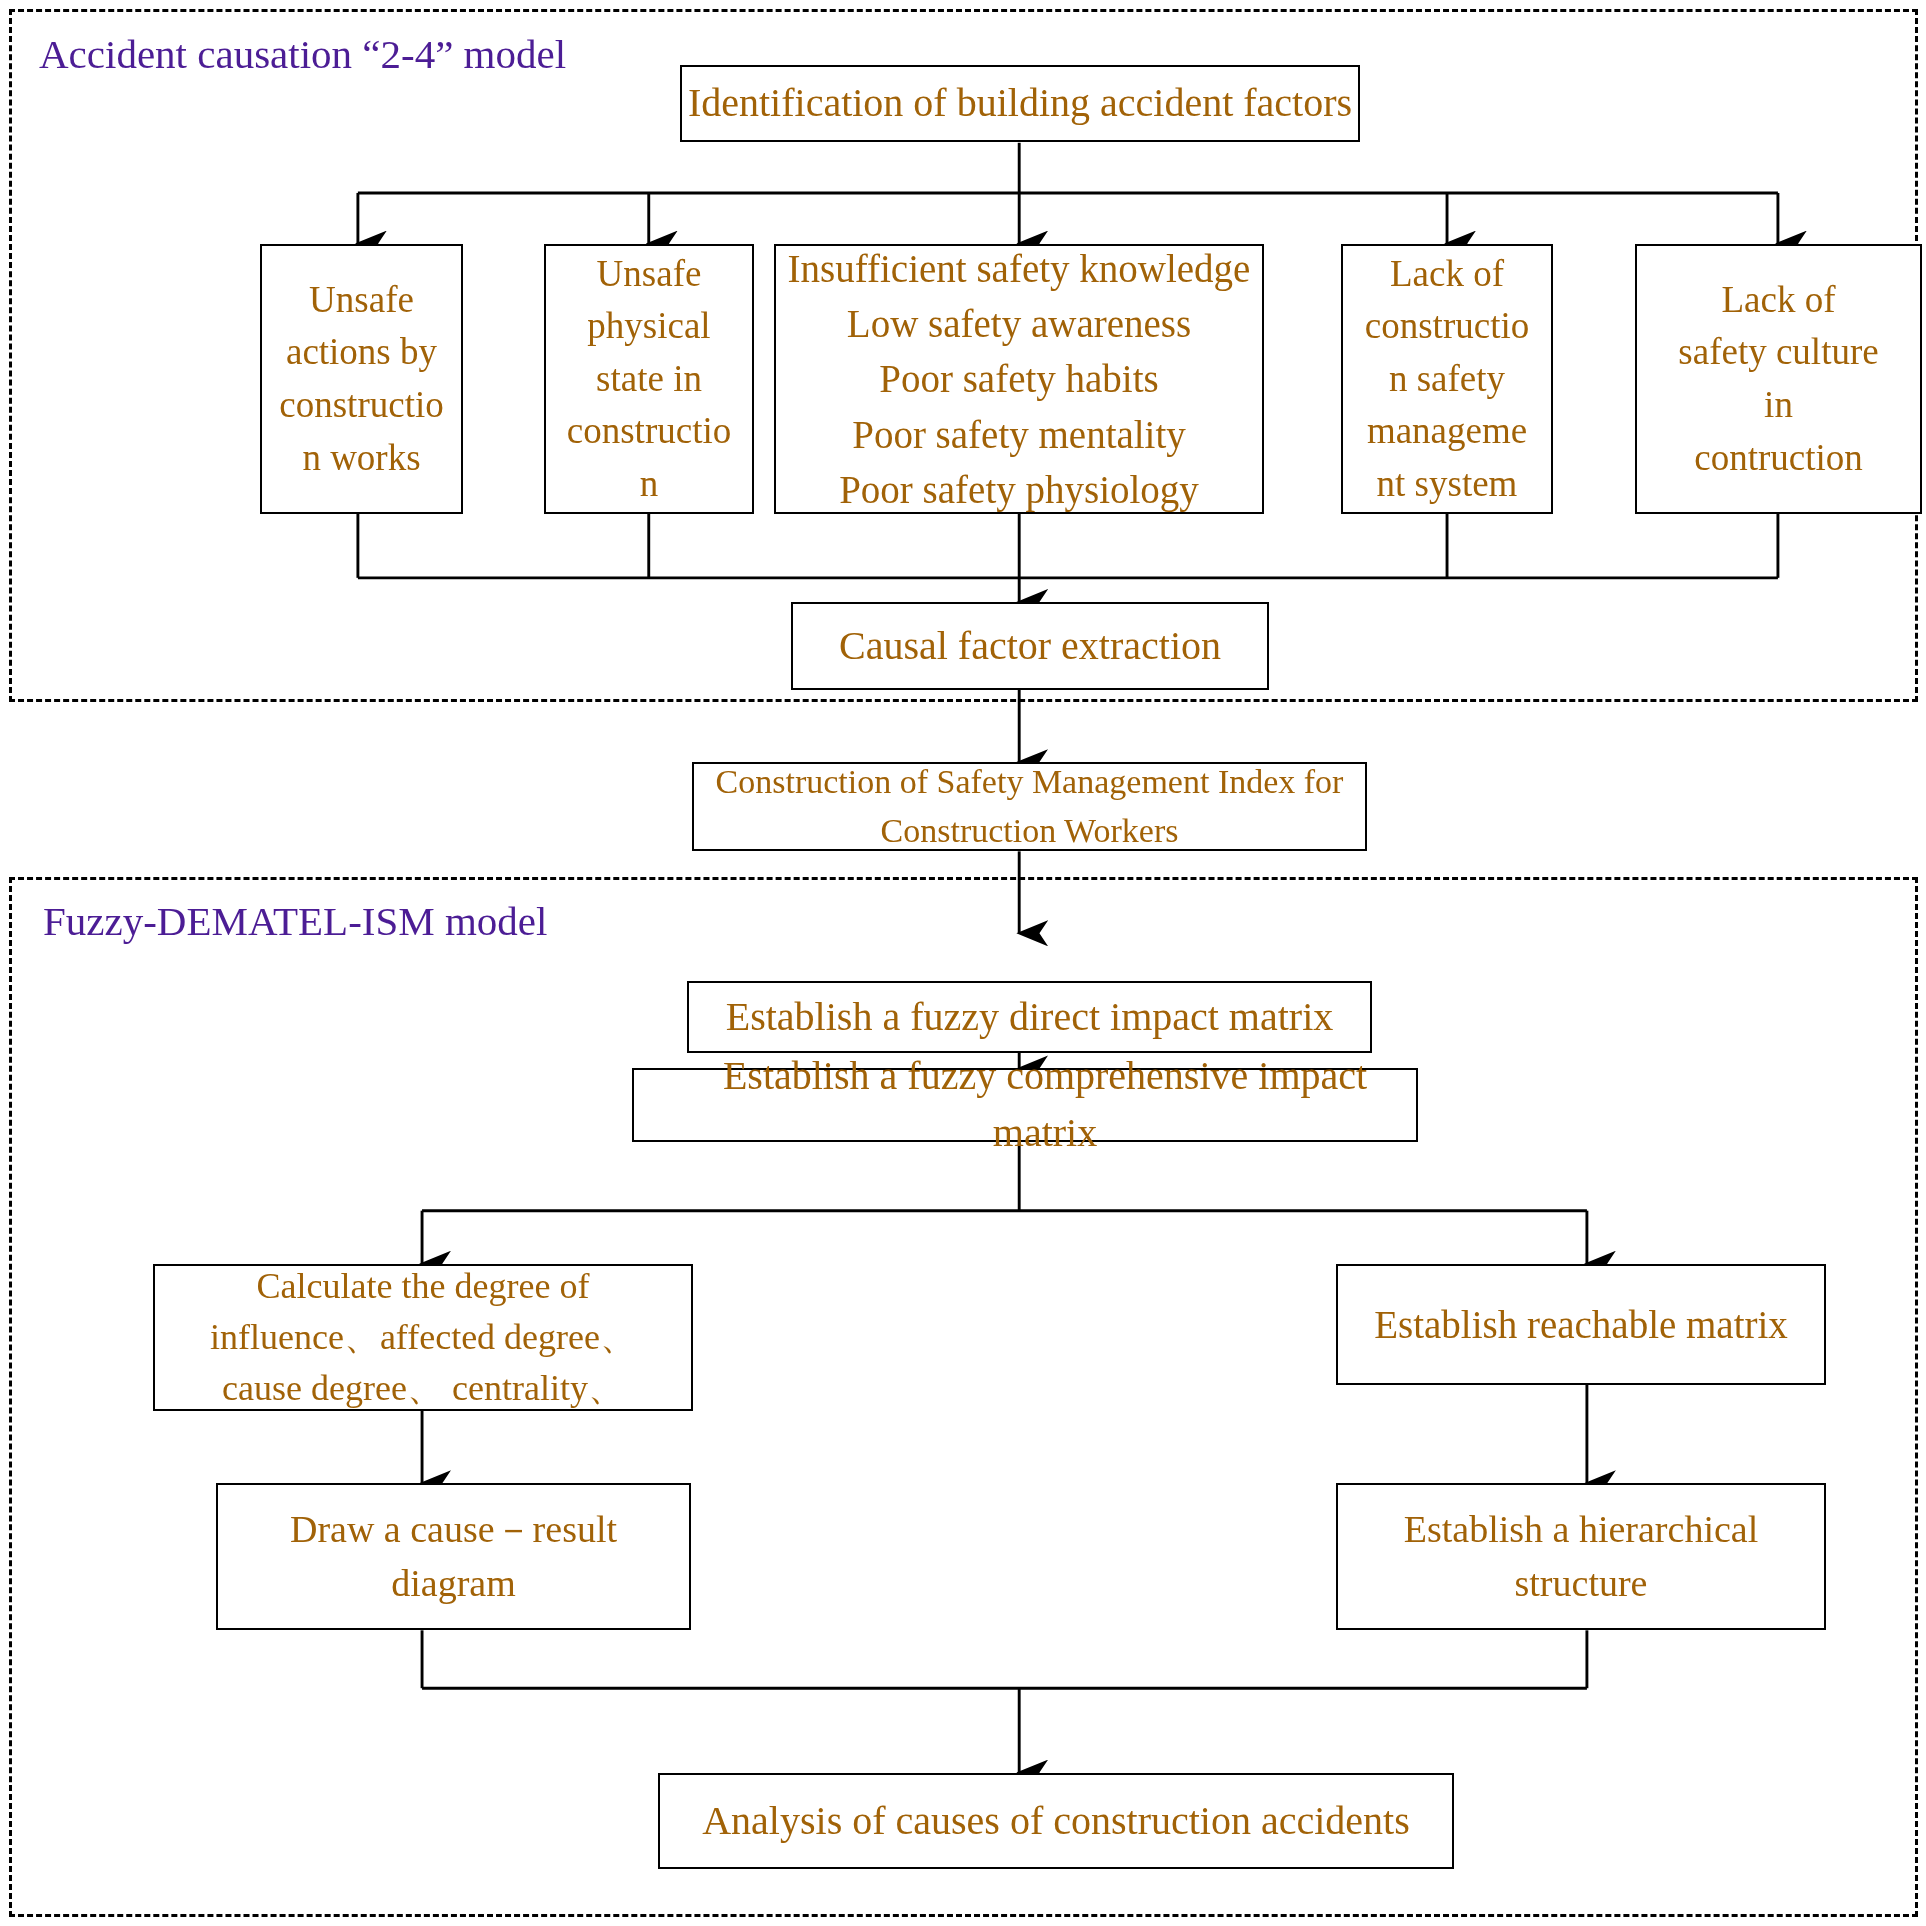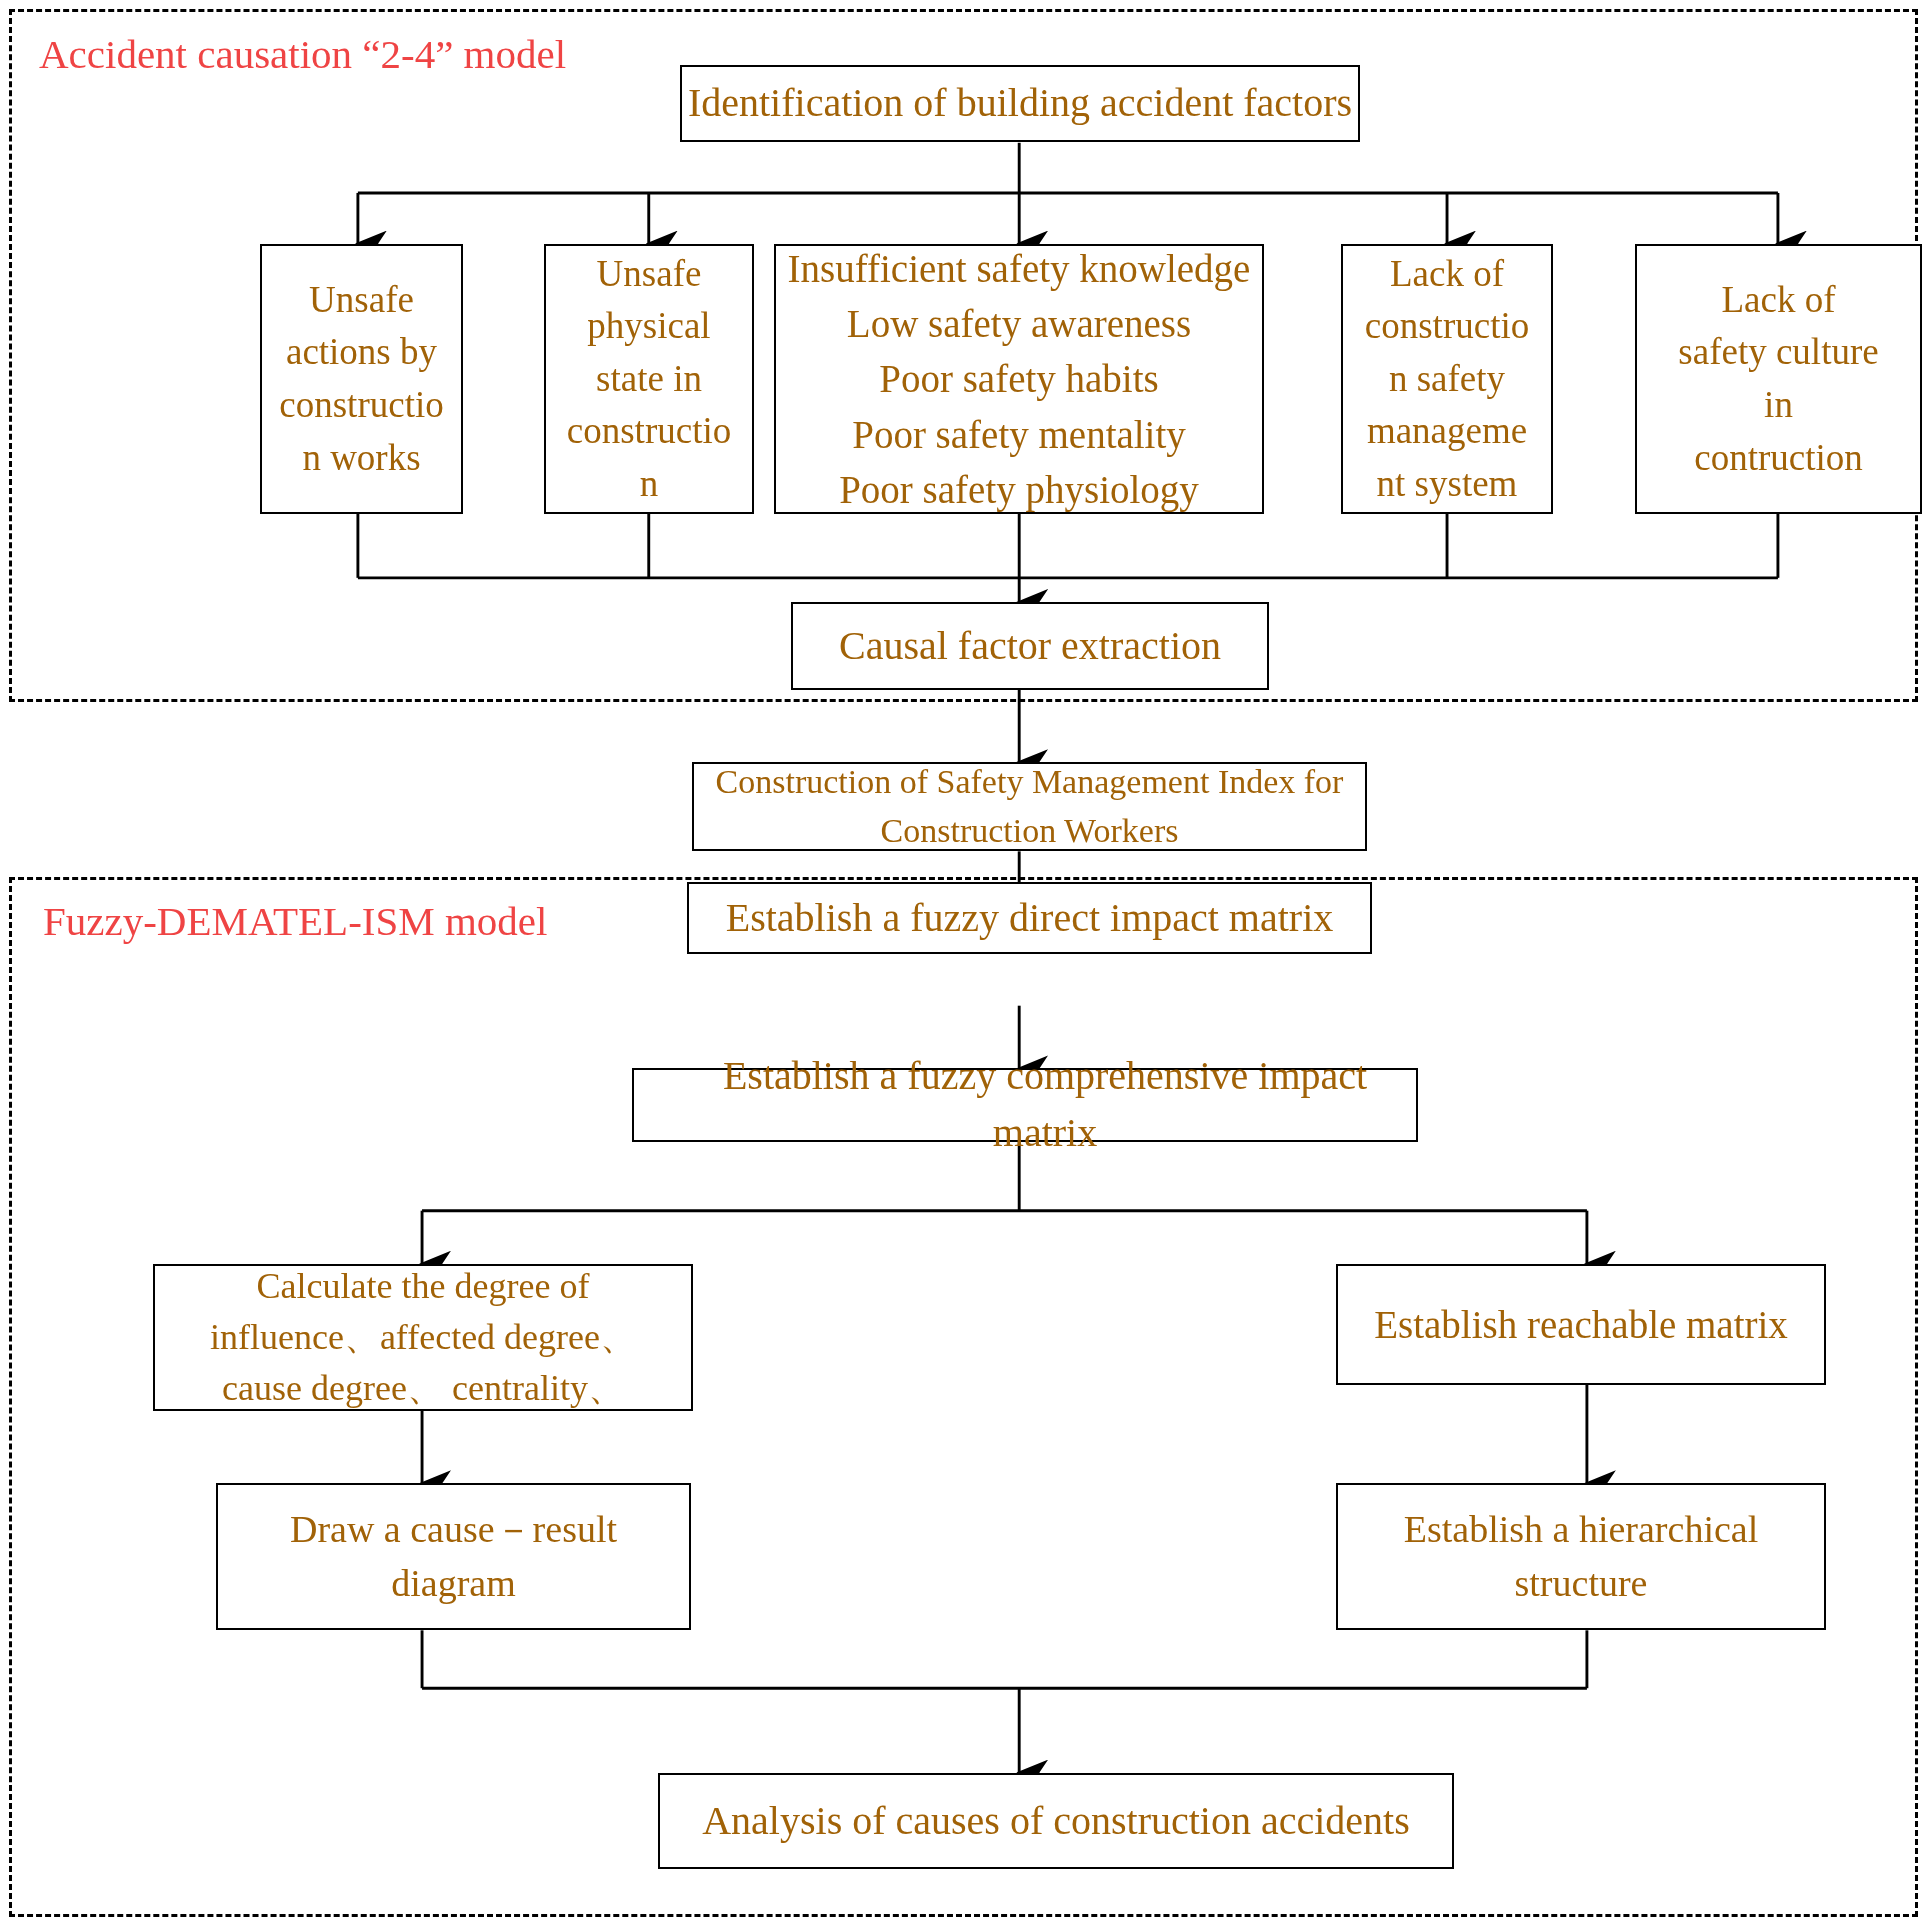--- a/index.html
+++ b/index.html
@@ -37,21 +37,21 @@
   .node-text {
     width: 100%;
     text-align: center;
     line-height: 1.42;
     white-space: pre-line;
     padding: 0 2.9px;
     box-sizing: border-box;
   }
   .section-label {
     position: absolute;
-    color: #ef4444;
+    color: #4c1d95;
     font-family: "Liberation Serif", "DejaVu Serif", serif;
     white-space: nowrap;
   }
   .dashed-frame {
     position: absolute;
     box-sizing: border-box;
     border: 3.4px dashed #000000;
     background: transparent;
     pointer-events: none;
   }
@@ -163,21 +163,21 @@
 
   <div class="node-box" style="left:791px; top:602px; width:478px; height:88px; font-size:40px;">
     <span class="node-text">Causal factor extraction</span>
   </div>
 
   <div class="node-box" style="left:692px; top:762px; width:675px; height:89px; font-size:34px;">
     <span class="node-text">Construction of Safety Management Index for
 Construction Workers</span>
   </div>
 
-  <div class="node-box" style="left:687px; top:882px; width:685px; height:72px; font-size:40px;">
+  <div class="node-box" style="left:687px; top:981px; width:685px; height:72px; font-size:40px;">
     <span class="node-text">Establish a fuzzy direct impact matrix</span>
   </div>
 
   <div class="node-box" style="left:632px; top:1068px; width:786px; height:74px; font-size:40px;padding-left:40px;">
     <span class="node-text">Establish a fuzzy comprehensive impact matrix</span>
   </div>
 
   <div class="node-box" style="left:153px; top:1264px; width:540px; height:147px; font-size:36px;">
     <span class="node-text">Calculate the degree of
 influence、affected degree、

